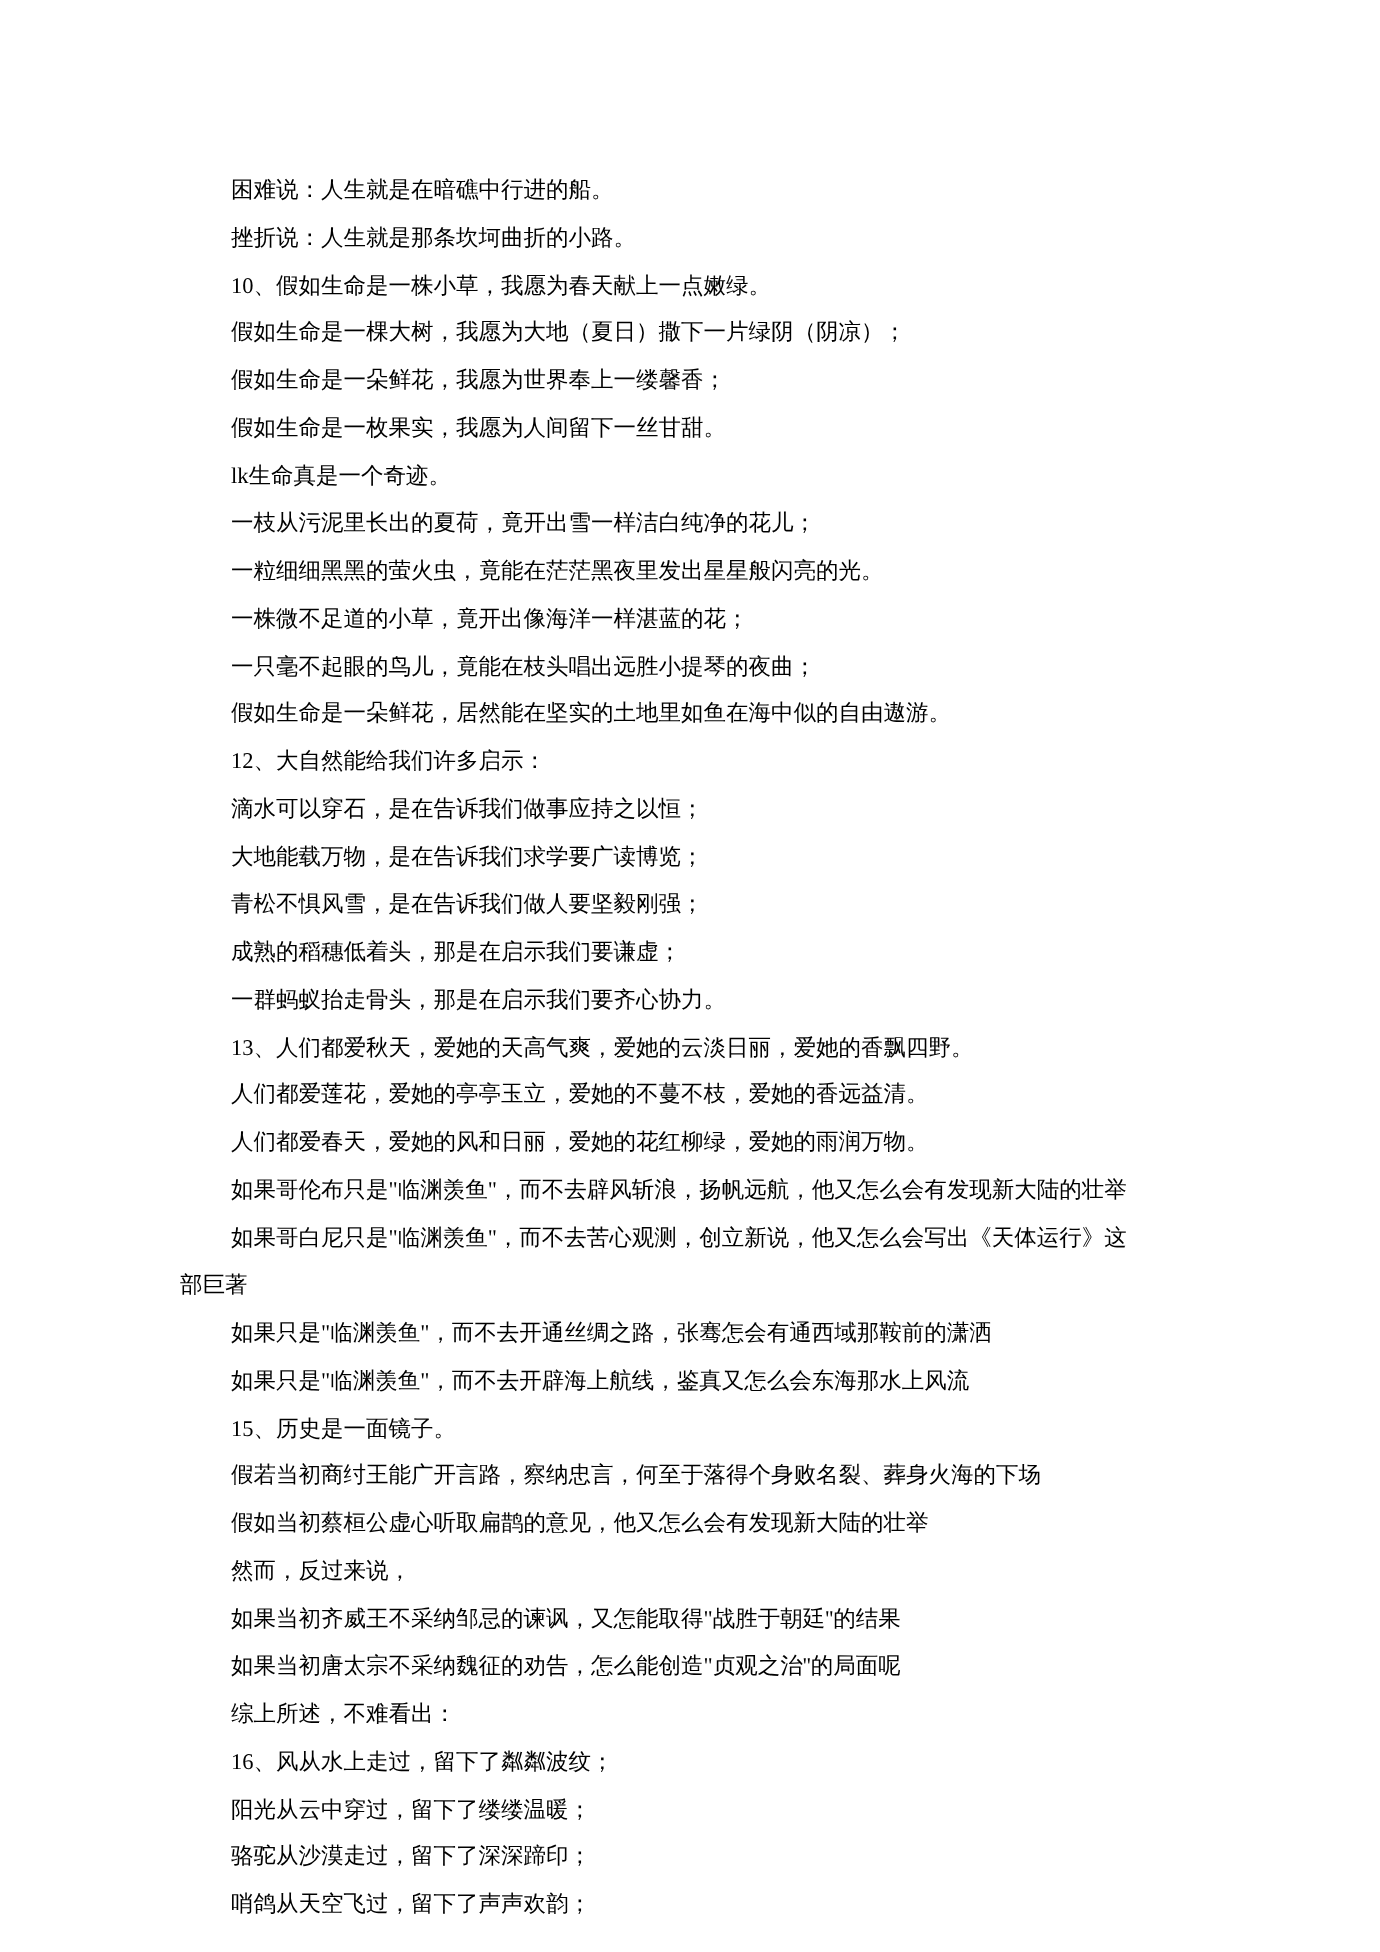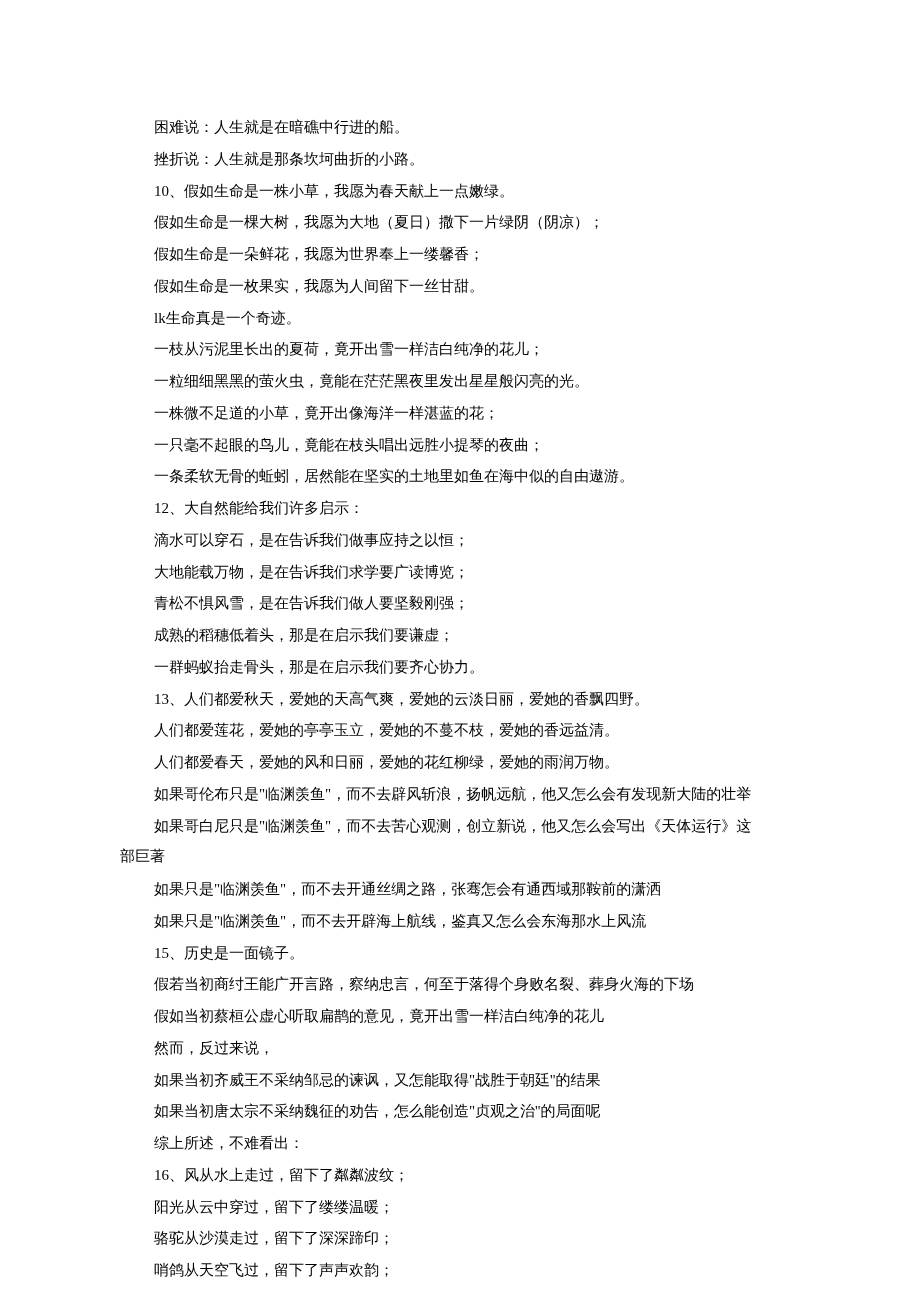--- a/index.html
+++ b/index.html
@@ -15,56 +15,55 @@
   .page {
     padding: 110px 120px 110px 120px;
   }
   .para {
     text-indent: 2em;
     margin: 4px;
   }
   .para-noindent {
     text-indent: 0;
     margin: 0;
-    font-family: Liberation Mono, monospace;
   }
 </style>
 </head>
 <body>
 
 <div class="page">
   <p class="para">困难说：人生就是在暗礁中行进的船。</p>
   <p class="para">挫折说：人生就是那条坎坷曲折的小路。</p>
   <p class="para">10、假如生命是一株小草，我愿为春天献上一点嫩绿。</p>
   <p class="para">假如生命是一棵大树，我愿为大地（夏日）撒下一片绿阴（阴凉）；</p>
   <p class="para">假如生命是一朵鲜花，我愿为世界奉上一缕馨香；</p>
   <p class="para">假如生命是一枚果实，我愿为人间留下一丝甘甜。</p>
   <p class="para">lk生命真是一个奇迹。</p>
   <p class="para">一枝从污泥里长出的夏荷，竟开出雪一样洁白纯净的花儿；</p>
   <p class="para">一粒细细黑黑的萤火虫，竟能在茫茫黑夜里发出星星般闪亮的光。</p>
   <p class="para">一株微不足道的小草，竟开出像海洋一样湛蓝的花；</p>
   <p class="para">一只毫不起眼的鸟儿，竟能在枝头唱出远胜小提琴的夜曲；</p>
-  <p class="para">一条柔软无骨的蚯蚓，居然能在坚实的土地里如鱼在海中似的自由遨游。</p>
+  <p class="para">假如生命是一朵鲜花，居然能在坚实的土地里如鱼在海中似的自由遨游。</p>
   <p class="para">12、大自然能给我们许多启示：</p>
   <p class="para">滴水可以穿石，是在告诉我们做事应持之以恒；</p>
   <p class="para">大地能载万物，是在告诉我们求学要广读博览；</p>
   <p class="para">青松不惧风雪，是在告诉我们做人要坚毅刚强；</p>
   <p class="para">成熟的稻穗低着头，那是在启示我们要谦虚；</p>
   <p class="para">一群蚂蚁抬走骨头，那是在启示我们要齐心协力。</p>
   <p class="para">13、人们都爱秋天，爱她的天高气爽，爱她的云淡日丽，爱她的香飘四野。</p>
   <p class="para">人们都爱莲花，爱她的亭亭玉立，爱她的不蔓不枝，爱她的香远益清。</p>
   <p class="para">人们都爱春天，爱她的风和日丽，爱她的花红柳绿，爱她的雨润万物。</p>
   <p class="para">如果哥伦布只是"临渊羡鱼"，而不去辟风斩浪，扬帆远航，他又怎么会有发现新大陆的壮举</p>
   <p class="para">如果哥白尼只是"临渊羡鱼"，而不去苦心观测，创立新说，他又怎么会写出《天体运行》这</p>
   <p class="para-noindent">部巨著</p>
   <p class="para">如果只是"临渊羡鱼"，而不去开通丝绸之路，张骞怎会有通西域那鞍前的潇洒</p>
   <p class="para">如果只是"临渊羡鱼"，而不去开辟海上航线，鉴真又怎么会东海那水上风流</p>
   <p class="para">15、历史是一面镜子。</p>
   <p class="para">假若当初商纣王能广开言路，察纳忠言，何至于落得个身败名裂、葬身火海的下场</p>
-  <p class="para">假如当初蔡桓公虚心听取扁鹊的意见，竟开出雪一样洁白纯净的花儿</p>
+  <p class="para">假如当初蔡桓公虚心听取扁鹊的意见，他又怎么会有发现新大陆的壮举</p>
   <p class="para">然而，反过来说，</p>
   <p class="para">如果当初齐威王不采纳邹忌的谏讽，又怎能取得"战胜于朝廷''的结果</p>
   <p class="para">如果当初唐太宗不采纳魏征的劝告，怎么能创造"贞观之治''的局面呢</p>
   <p class="para">综上所述，不难看出：</p>
   <p class="para">16、风从水上走过，留下了粼粼波纹；</p>
   <p class="para">阳光从云中穿过，留下了缕缕温暖；</p>
   <p class="para">骆驼从沙漠走过，留下了深深蹄印；</p>
   <p class="para">哨鸽从天空飞过，留下了声声欢韵；</p>
 </div>
 

